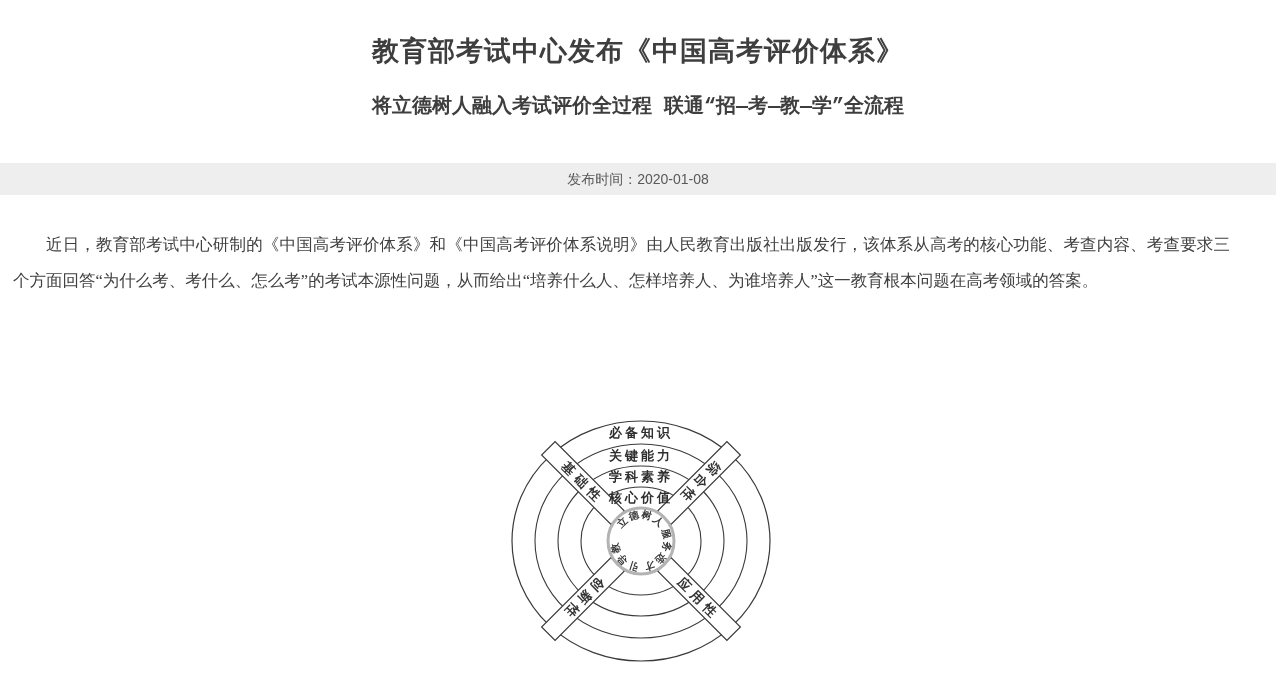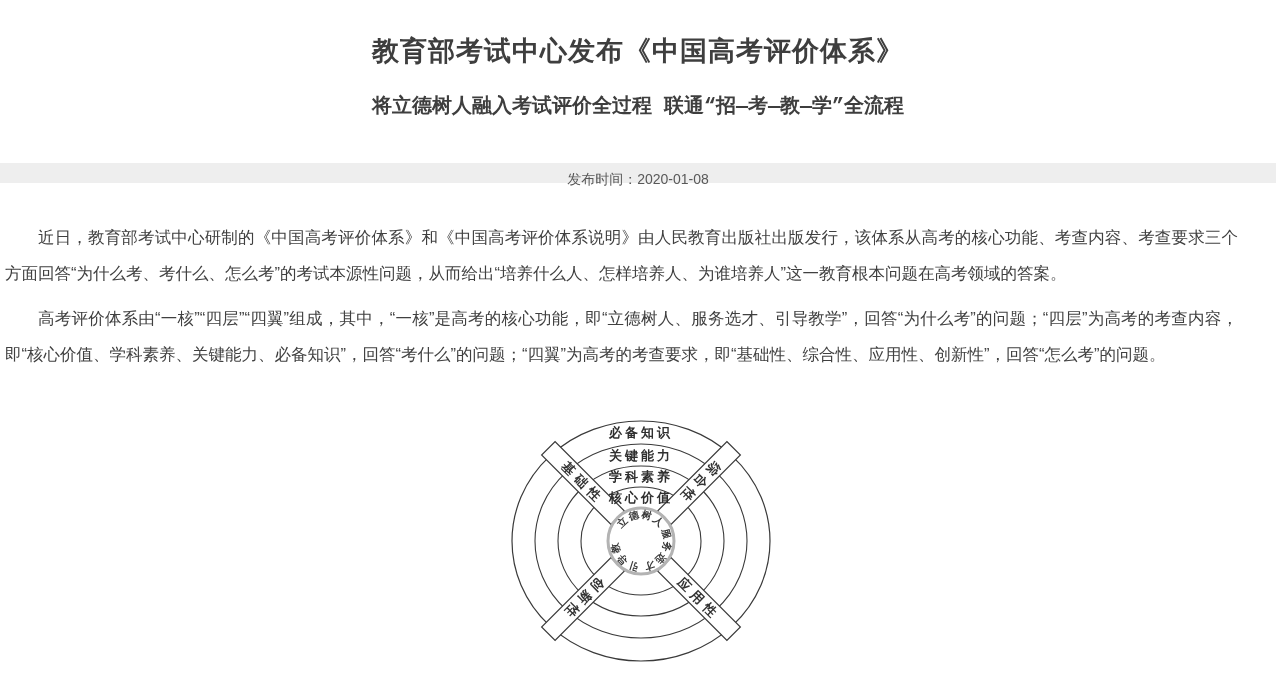--- a/index.html
+++ b/index.html
@@ -27,38 +27,38 @@
     top: 92px; left: 0; right: 0;
     text-align: center;
     font-size: 20px;
     font-weight: bold;
     color: #3e3e3e;
     font-family: Liberation Mono, monospace;
   }
   .date-bar {
     position: absolute;
     top: 163px; left: 0;
-    width: 1276px; height: 20px;
+    width: 1276px; height: 32px;
     background: #eeeeee;
     text-align: center;
     line-height: 33px;
     font-size: 14px;
     color: #595959;
   }
   .body-text {
     position: absolute;
     top: 219px;
     left: 5px;
     width: 1233px;
     font-size: 16.5px;
     line-height: 36px;
     color: #404040;
     text-align: justify;
   }
-  .body-text p { text-indent: 2em; margin: 0; }
+  .body-text p { text-indent: 2em; margin: 8px; font-family: Liberation Serif, serif; }
   .body-text p + p { margin-top: 9px; }
   .diagram {
     position: absolute;
     top: 401px; left: 501px;
     width: 280px; height: 280px;
   }
   .diagram svg { display: block; }
   .ring-label {
     font-size: 13px;
     font-weight: bold;
@@ -86,21 +86,20 @@
   <h1 class="title">教育部考试中心发布《中国高考评价体系》</h1>
 
   <h2 class="subtitle">将立德树人融入考试评价全过程 联通“招—考—教—学”全流程</h2>
 
   <div class="date-bar">
     <span>发布时间：2020-01-08</span>
   </div>
 
   <div class="body-text">
     <p>近日，教育部考试中心研制的《中国高考评价体系》和《中国高考评价体系说明》由人民教育出版社出版发行，该体系从高考的核心功能、考查内容、考查要求三个方面回答“为什么考、考什么、怎么考”的考试本源性问题，从而给出“培养什么人、怎样培养人、为谁培养人”这一教育根本问题在高考领域的答案。</p>
-    <p>高考评价体系由“一核”“四层”“四翼”组成，其中，“一核”是高考的核心功能，即“立德树人、服务选才、引导教学”，回答“为什么考”的问题；“四层”为高考的考查内容，即“核心价值、学科素养、关键能力、必备知识”，回答“考什么”的问题；“四翼”为高考的考查要求，即“基础性、综合性、应用性、创新性”，回答“怎么考”的问题。</p>
   </div>
 
   <div class="diagram">
     <svg width="280" height="280" viewBox="0 0 280 280">
 
       <ellipse cx="140" cy="140" rx="129" ry="120" fill="none" stroke="#3a3a3a" stroke-width="1.2"></ellipse>
       <ellipse cx="140" cy="140" rx="106" ry="97" fill="none" stroke="#3a3a3a" stroke-width="1.1"></ellipse>
       <ellipse cx="140" cy="140" rx="83" ry="75" fill="none" stroke="#3a3a3a" stroke-width="1.1"></ellipse>
       <ellipse cx="140" cy="140" rx="60" ry="54" fill="none" stroke="#3a3a3a" stroke-width="1.1"></ellipse>
 

